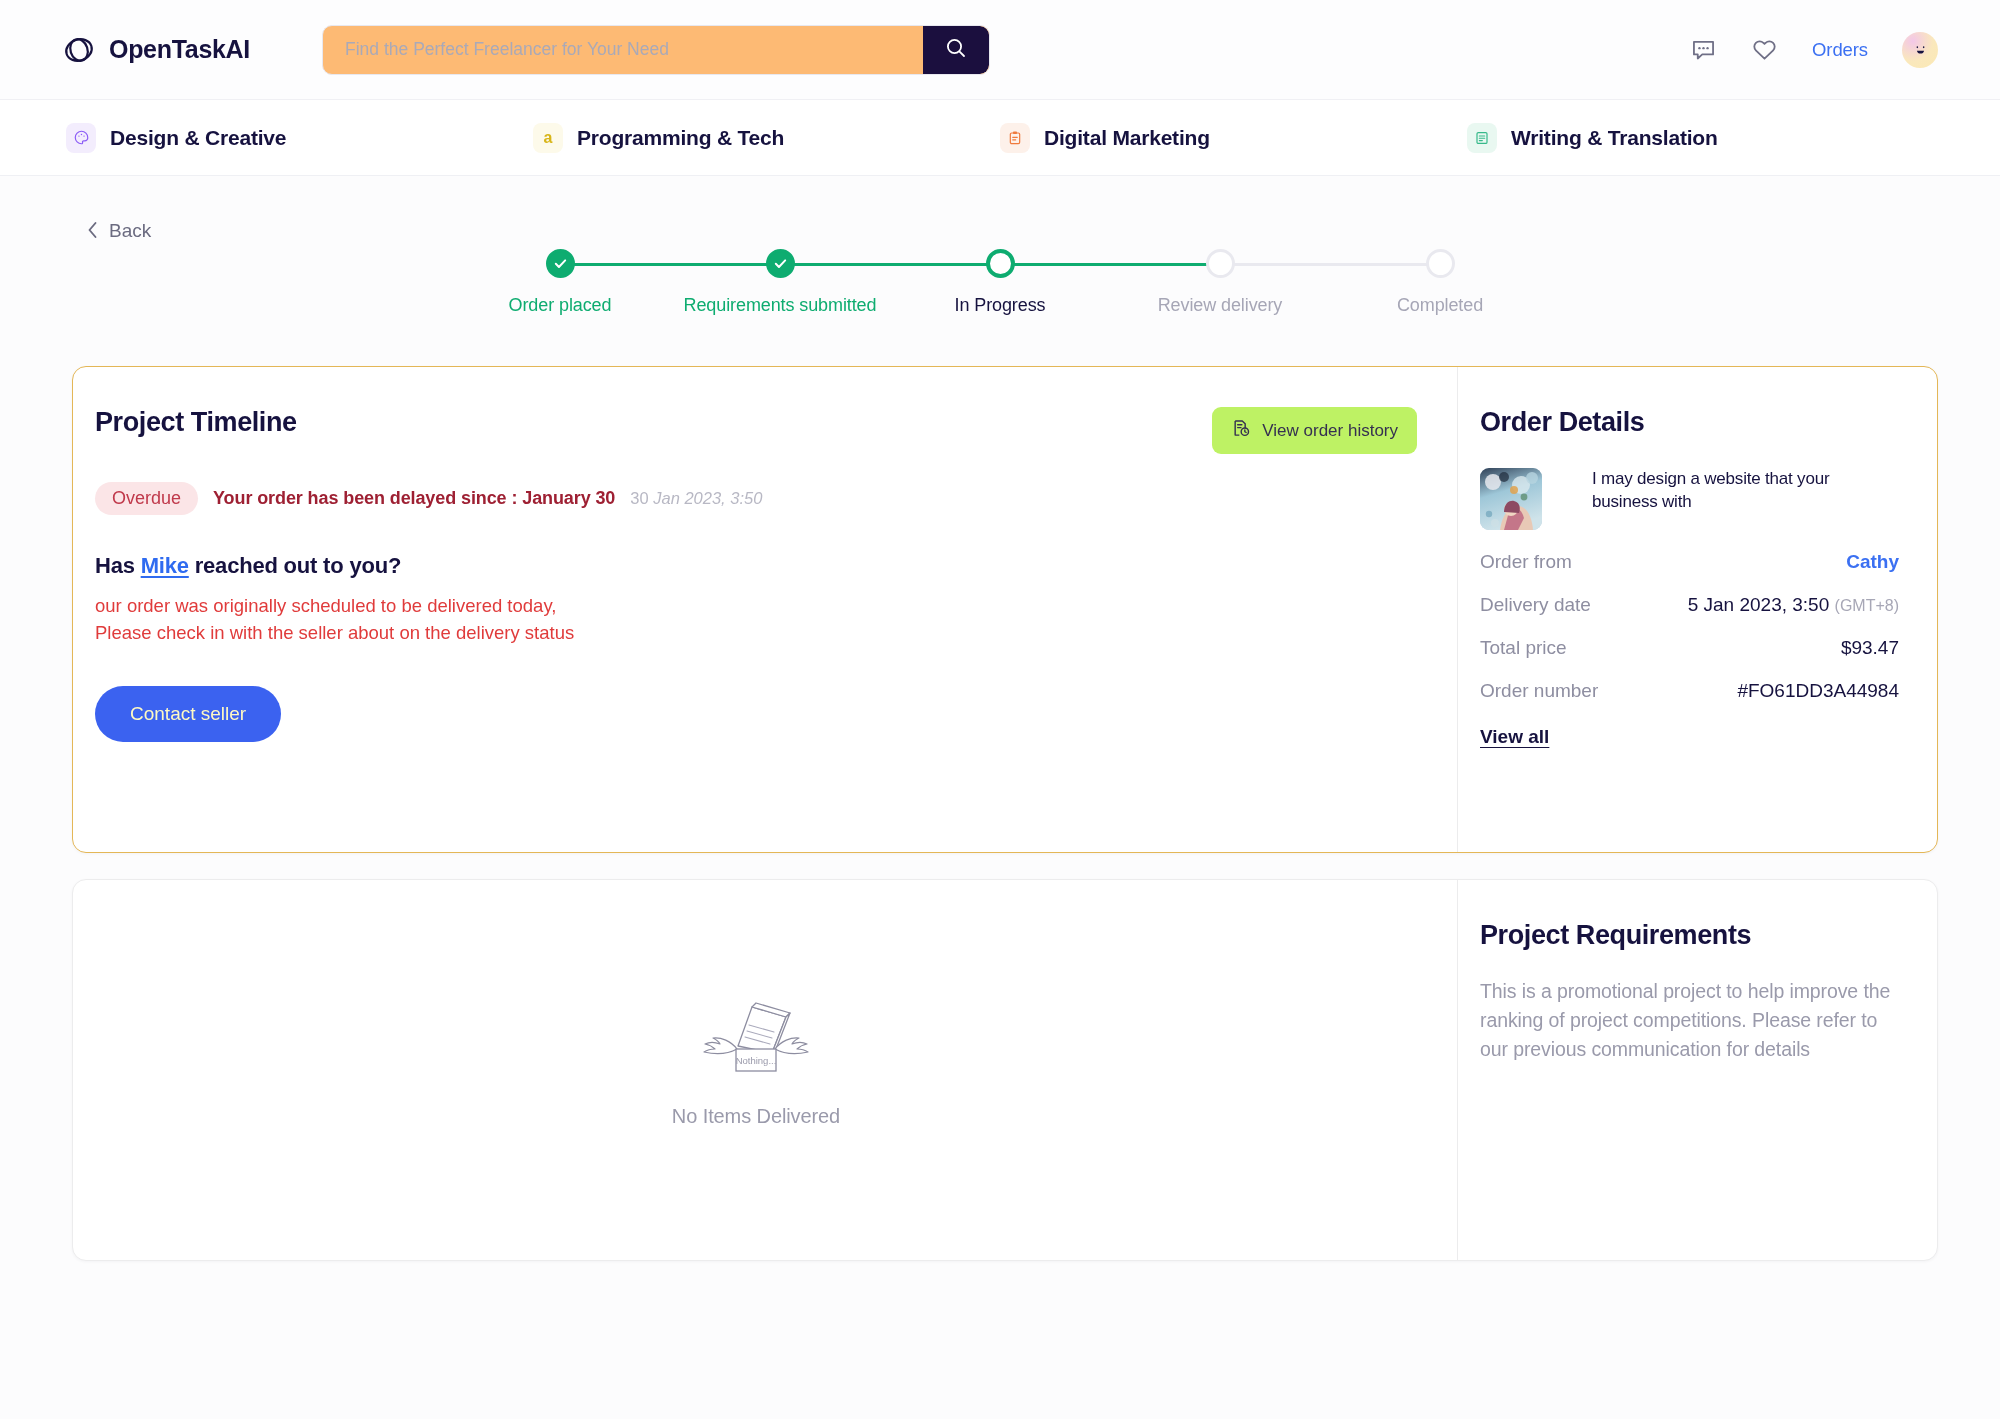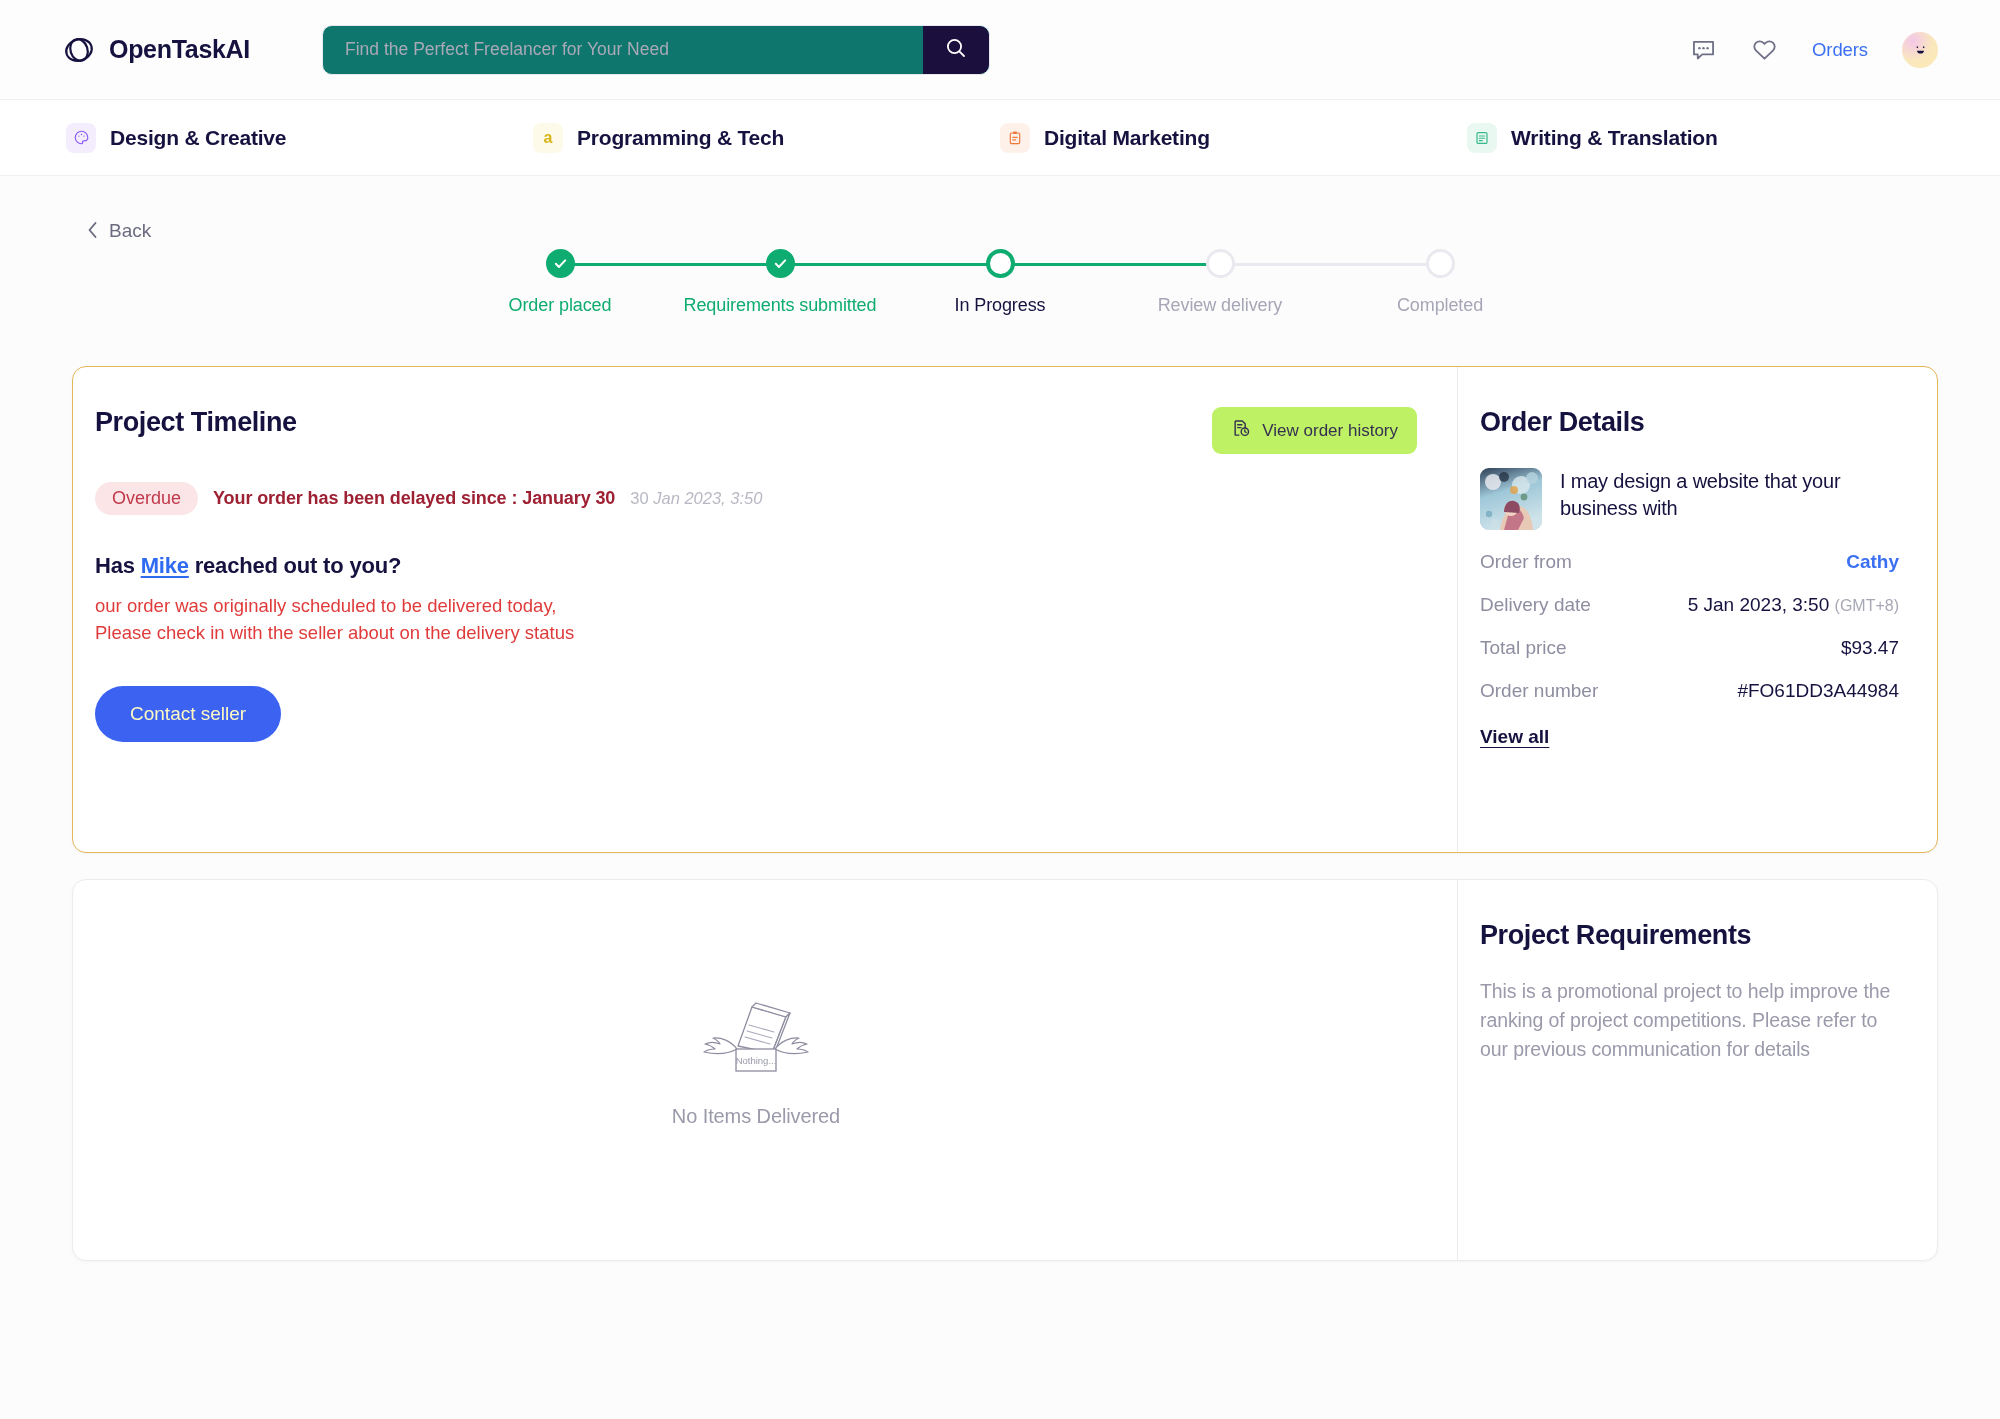--- a/index.html
+++ b/index.html
@@ -46,21 +46,21 @@
   }
 
   .searchwrap {
     margin-left: 72px;
     display: flex;
     align-items: stretch;
     width: 668px;
     height: 50px;
     border: 1px solid #e8e8ef;
     border-radius: 10px;
-    background: #0f766e;
+    background: #fdba74;
     overflow: hidden;
   }
   .search-input {
     flex: 1;
     border: none;
     outline: none;
     padding: 0 22px;
     font-size: 17.5px;
     font-family: "Liberation Sans", sans-serif;
     color: #16123f;
@@ -337,24 +337,25 @@
     align-items: flex-start;
   }
   .gig-thumb {
     width: 62px; height: 62px;
     border-radius: 9px;
     flex: none;
     overflow: hidden;
     background: #b9cfdd;
   }
   .gig-title {
-    font-size: 20px;
+    font-size: 17px;
     color: #16123f;
     line-height: 1.35;
     letter-spacing: -0.2px;
+    margin-left: 32px;
   }
 
   .kv {
     display: flex;
     justify-content: space-between;
     align-items: baseline;
     margin-top: 21px;
     gap: 16px;
   }
   .kv .k { font-size: 19px; color: #8e8ea1; white-space: nowrap; }

